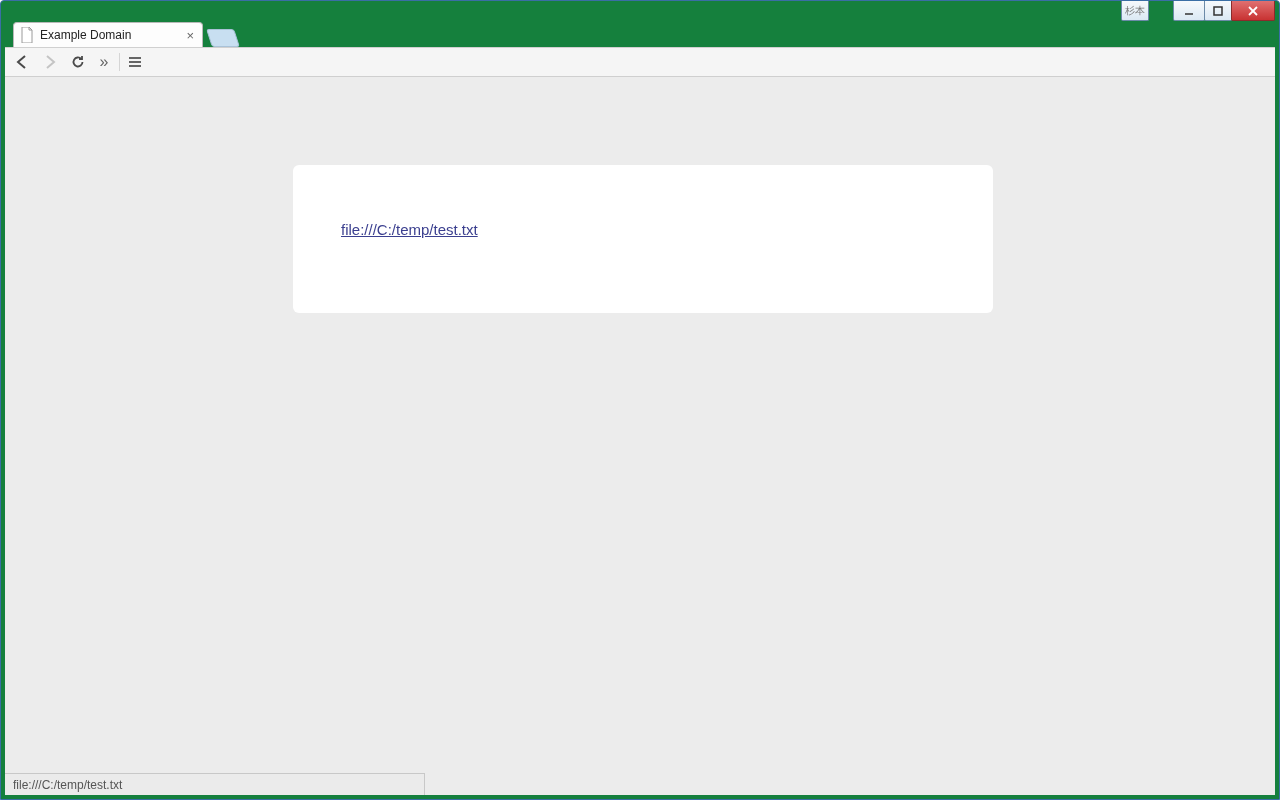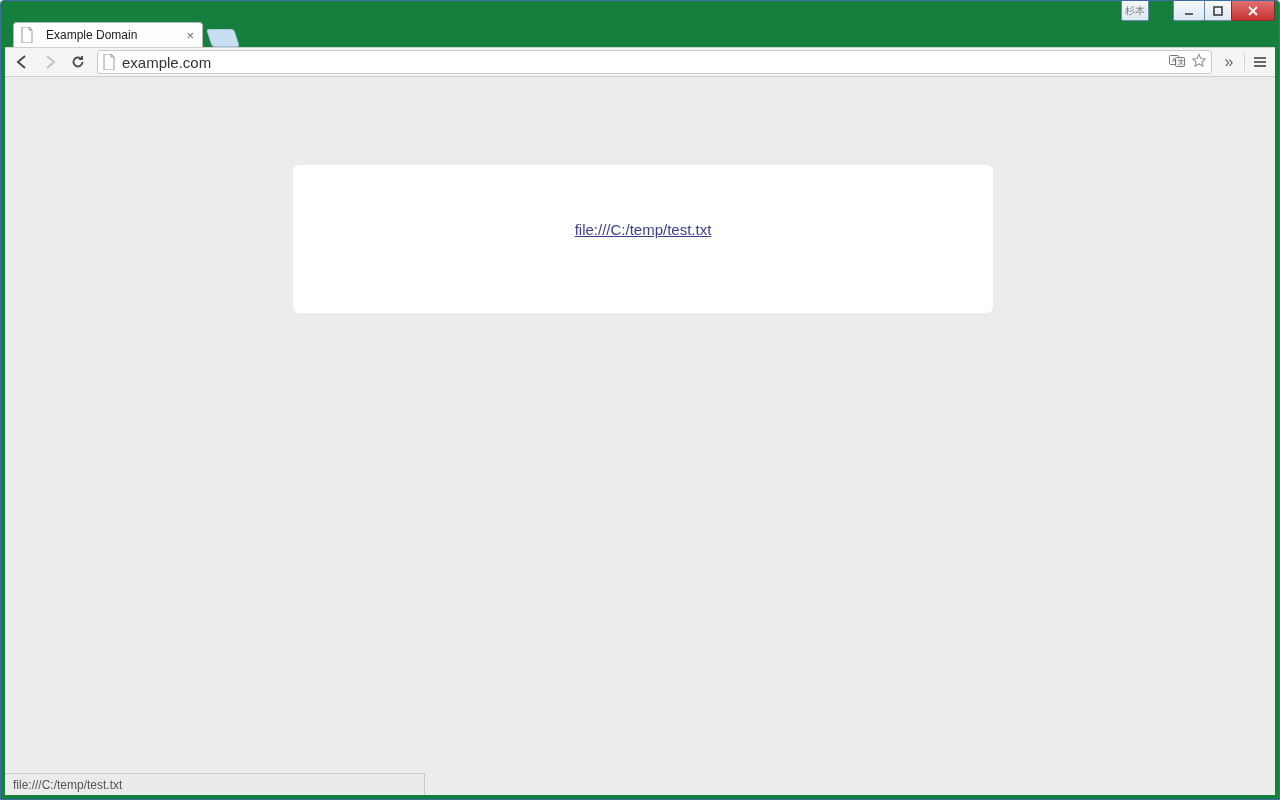--- a/index.html
+++ b/index.html
@@ -8,37 +8,37 @@
   
   .win-controls { position:absolute; top:0; right:4px; display:flex; }
   .win-btn { width:28px; height:20px; border:1px solid #6b8aa8; border-top:none; margin-left:-1px; background:linear-gradient(#f6f9fc,#dbe9f4); display:flex; align-items:center; justify-content:center; font-size:10px; color:#333; border-radius:0 0 2px 2px; }
   .win-btn:first-child { width:32px; }
   .win-btn.close { background:linear-gradient(#e07070,#c83232); color:#fff; border-color:#8b2b2b; width:44px; }
   .win-btn svg { display:block; }
   
   .pin-btn { position:absolute; top:0; right:130px; width:28px; height:20px; border:1px solid #6b8aa8; border-top:none; background:linear-gradient(#f6f9fc,#dbe9f4); border-radius:0 0 2px 2px; display:flex; align-items:center; justify-content:center; font-size:10px; color:#777; }
   
   .tabstrip { position:absolute; left:12px; top:21px; height:25px; display:flex; align-items:flex-end; }
-  .tab { position:relative; height:25px; width:190px; background:#fdfdfd; border:1px solid #b8b8b8; border-bottom:none; border-radius:4px 4px 0 0; display:flex; align-items:center; padding:0 6px; gap:12px; font-size:12px; color:#222; }
+  .tab { position:relative; height:25px; width:190px; background:#fdfdfd; border:1px solid #b8b8b8; border-bottom:none; border-radius:4px 4px 0 0; display:flex; align-items:center; padding:0 6px; gap:6px; font-size:12px; color:#222; }
   .tab .title { flex:1; white-space:nowrap; overflow:hidden; text-overflow:ellipsis; }
   .tab .closex { font-size:13px; color:#666; line-height:1; padding:0 2px;}
   .newtab { width:28px; height:18px; margin-left:6px; background:#c8dff1; border:1px solid #a9c2d8; border-radius:3px; transform:skewX(18deg); }
   
   .toolbar { position:absolute; left:4px; right:4px; top:46px; height:30px; background:#f5f5f5; border-top:1px solid #d0d0d0; border-bottom:1px solid #cfcfcf; display:flex; align-items:center; padding:0 4px; gap:2px; }
   .nav-btn { width:26px; height:26px; display:flex; align-items:center; justify-content:center; color:#555; border-radius:3px; }
   .nav-btn.disabled { color:#bdbdbd; }
   .omnibox { flex:1; height:24px; margin:0 4px; background:#fff; border:1px solid #c8c8c8; border-radius:3px; display:flex; align-items:center; padding:0 4px; gap:6px; font-size:15px; color:#333; }
   .omnibox .url-text { flex:1; outline:none; border:none; background:transparent; font-size:15px; color:#333; }
   .omnibox .star { color:#888; }
   .omnibox .translate { color:#555; }
   .right-btns { display:flex; align-items:center; gap:4px; }
   .rb { width:22px; height:22px; display:flex; align-items:center; justify-content:center; color:#666; }
   .vdiv { width:1px; height:18px; background:#d5d5d5; }
   
-  .viewport { position:absolute; left:4px; right:4px; top:76px; bottom:4px; background:#ececec; overflow:hidden;text-align:center; }
+  .viewport { position:absolute; left:4px; right:4px; top:76px; bottom:4px; background:#ececec; overflow:hidden; }
   .content-card { position:absolute; left:288px; top:88px; width:700px; height:148px; background:#ffffff; border-radius:6px; padding:56px 48px 40px 48px; box-shadow:0 0 0 rgba(0,0,0,0); }
   .page-link { color:#3b3f8f; text-decoration:underline; font-size:15px; font-family:Arial,sans-serif; }
   
   .statusbar { position:absolute; left:0; bottom:0; height:22px; min-width:420px; padding:0 8px; background:#ebebeb; border:1px solid #c8c8c8; border-left:none; border-bottom:none; display:flex; align-items:center; font-size:12px; color:#555; }
   
   .file-ico { width:14px; height:16px; }
   .menu-ico line { stroke:#666; stroke-width:2; }
 </style>
 </head>
 <body>
@@ -91,40 +91,20 @@
           <path d="M5 2 L12 8 L5 14" fill="none" stroke="#c4c4c4" stroke-width="2"></path>
         </svg>
     </div>
     <div class="nav-btn">
       <svg width="16" height="16">
           <path d="M12.5 8a4.5 4.5 0 1 1-1.3-3.2" fill="none" stroke="#4a4a4a" stroke-width="1.8"></path>
           <path d="M12 2v3h-3" fill="none" stroke="#4a4a4a" stroke-width="1.8"></path>
         </svg>
     </div>
 
-    <div class="omnibox">
-      <svg class="file-ico" viewBox="0 0 14 16">
-        <path d="M2 0h7l3 3v13H2z" fill="#fff" stroke="#9a9a9a"></path>
-          <path d="M9 0v3h3" fill="none" stroke="#9a9a9a"></path>
-      </svg>
-      <span class="url-text">example.com</span>
-      <span class="translate">
-        <svg width="16" height="14" viewBox="0 0 16 14">
-            <rect x="0.5" y="1.5" width="9" height="9" rx="1" fill="#fff" stroke="#777"></rect>
-            <rect x="6.5" y="3.5" width="9" height="9" rx="1" fill="#eee" stroke="#777"></rect>
-            <text x="3" y="8" font-size="6" fill="#555">A</text>
-            <text x="9" y="10" font-size="6" fill="#555">文</text>
-          </svg>
-      </span>
-      <span class="star">
-        <svg width="16" height="16" viewBox="0 0 16 16">
-            <path d="M8 1.5l1.9 4 4.3.4-3.2 2.9.9 4.2L8 10.9 4.1 13l.9-4.2L1.8 5.9l4.3-.4z" fill="none" stroke="#9a9a9a" stroke-width="1.2"></path>
-          </svg>
-      </span>
-    </div>
 
     <div class="right-btns">
       <div class="rb">
           <span>»</span>
         </div>
       <div class="vdiv"></div>
       <div class="rb">
         <svg class="menu-ico" width="16" height="14">
             <line x1="2" y1="3" x2="14" y2="3"></line>
             <line x1="2" y1="7" x2="14" y2="7"></line>

